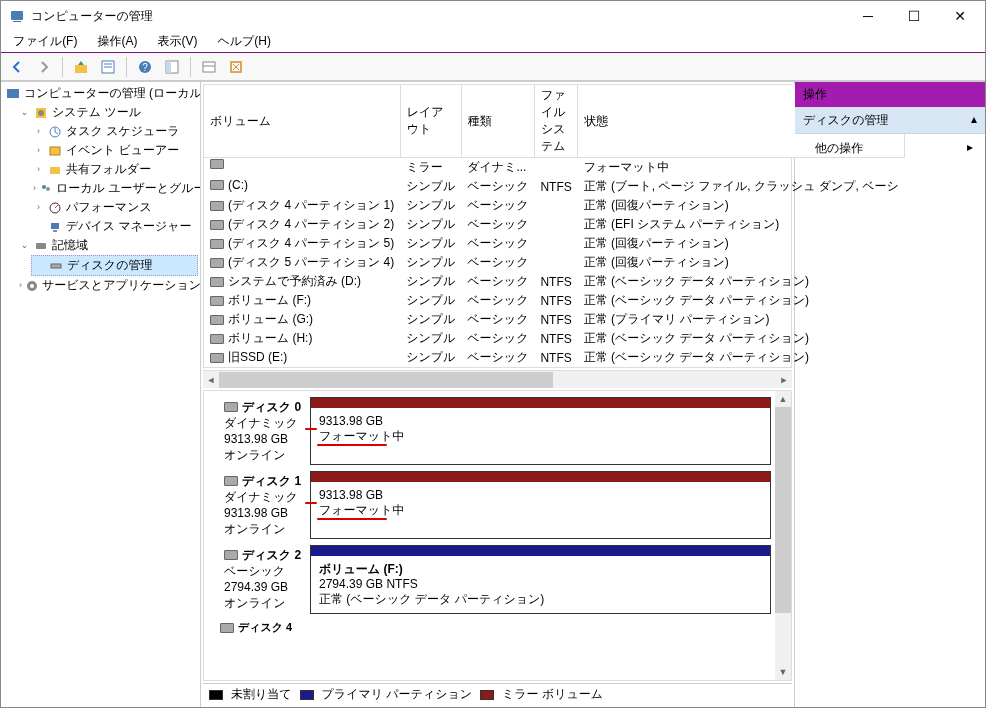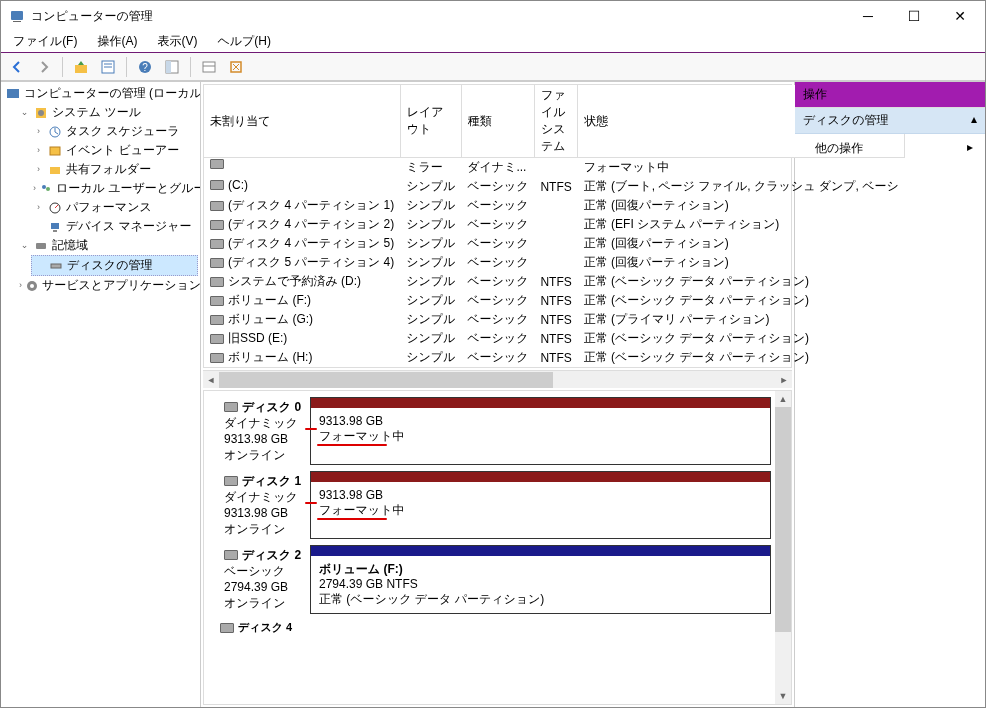--- a/index.html
+++ b/index.html
@@ -276,21 +276,21 @@
           </li>
         </ul>
       </div>
     </div>
 
     <div class="center-pane">
       <div class="vol-table">
         <table>
           <thead>
               <tr id="vol-head">
-                <th style="width: 170px;">未割り当て</th>
+                <th style="width: 170px;">ボリューム</th>
                 <th style="width: 60px;">レイアウト</th>
                 <th style="width: 60px;">種類</th>
                 <th style="width: 90px;">ファイル システム</th>
                 <th style="width: auto;">状態</th>
               </tr>
             </thead>
           <tbody id="vol-body">
               <tr>
                 <td>
                   <span class="vol-ico"></span>
@@ -377,31 +377,31 @@
                   <span>ボリューム (G:)</span>
                 </td>
                 <td>シンプル</td>
                 <td>ベーシック</td>
                 <td>NTFS</td>
                 <td>正常 (プライマリ パーティション)</td>
               </tr>
               <tr>
                 <td>
                   <span class="vol-ico"></span>
-                  <span>旧SSD (E:)</span>
+                  <span>ボリューム (H:)</span>
                 </td>
                 <td>シンプル</td>
                 <td>ベーシック</td>
                 <td>NTFS</td>
                 <td>正常 (ベーシック データ パーティション)</td>
               </tr>
               <tr>
                 <td>
                   <span class="vol-ico"></span>
-                  <span>ボリューム (H:)</span>
+                  <span>旧SSD (E:)</span>
                 </td>
                 <td>シンプル</td>
                 <td>ベーシック</td>
                 <td>NTFS</td>
                 <td>正常 (ベーシック データ パーティション)</td>
               </tr>
             </tbody>
         </table>
       </div>
       <div class="vol-scroll">
@@ -466,20 +466,28 @@
         </div>
         <div class="disk-vscroll">
           <div class="arr">▲</div>
             <div class="vtrack">
               <div class="vthumb"></div>
             </div>
             <div class="arr">▼</div>
         </div>
       </div>
 
+      <div class="legend">
+        <span class="sw" style="background:#000"></span>
+        <span>未割り当て</span>
+        <span class="sw" style="background:#1a1a8b"></span>
+        <span>プライマリ パーティション</span>
+        <span class="sw" style="background:#8b1a1a"></span>
+        <span>ミラー ボリューム</span>
+      </div>
     </div>
 
     <div class="actions-pane">
       <div class="hdr">操作</div>
       <div class="section">
         <span>ディスクの管理</span>
         <span>▴</span>
       </div>
       <div class="item">
         <span>他の操作</span>

